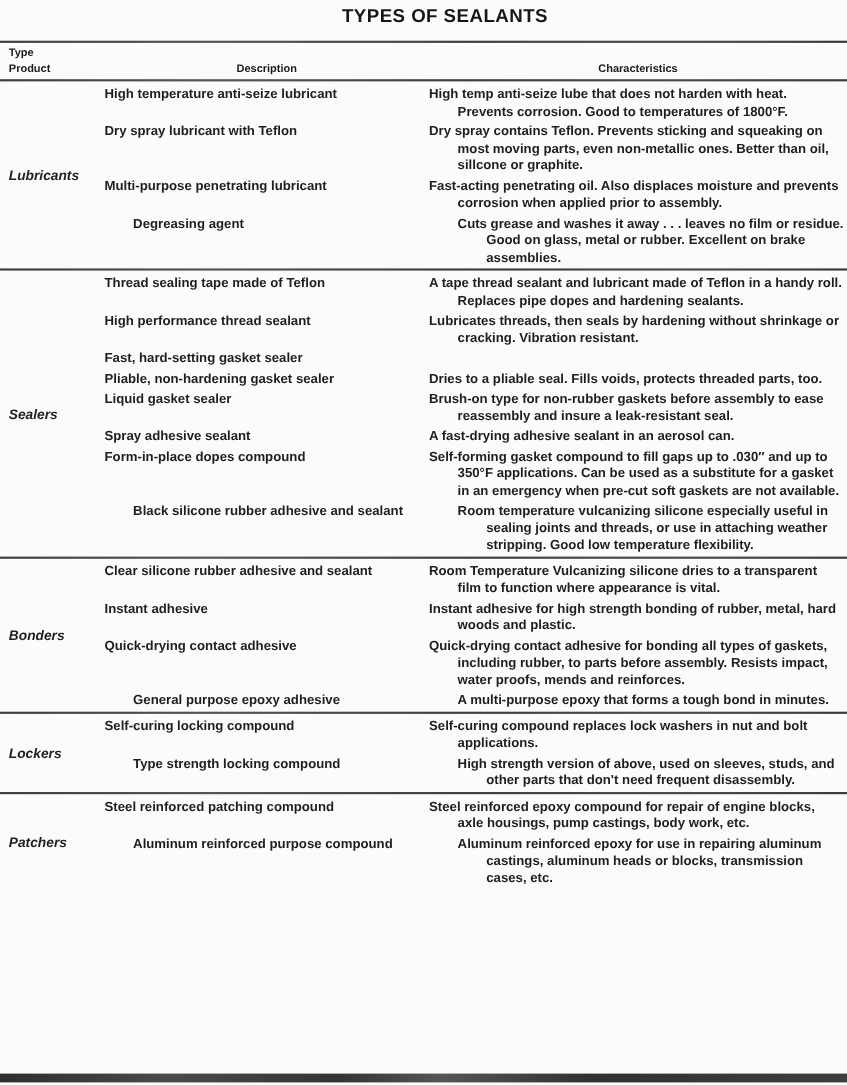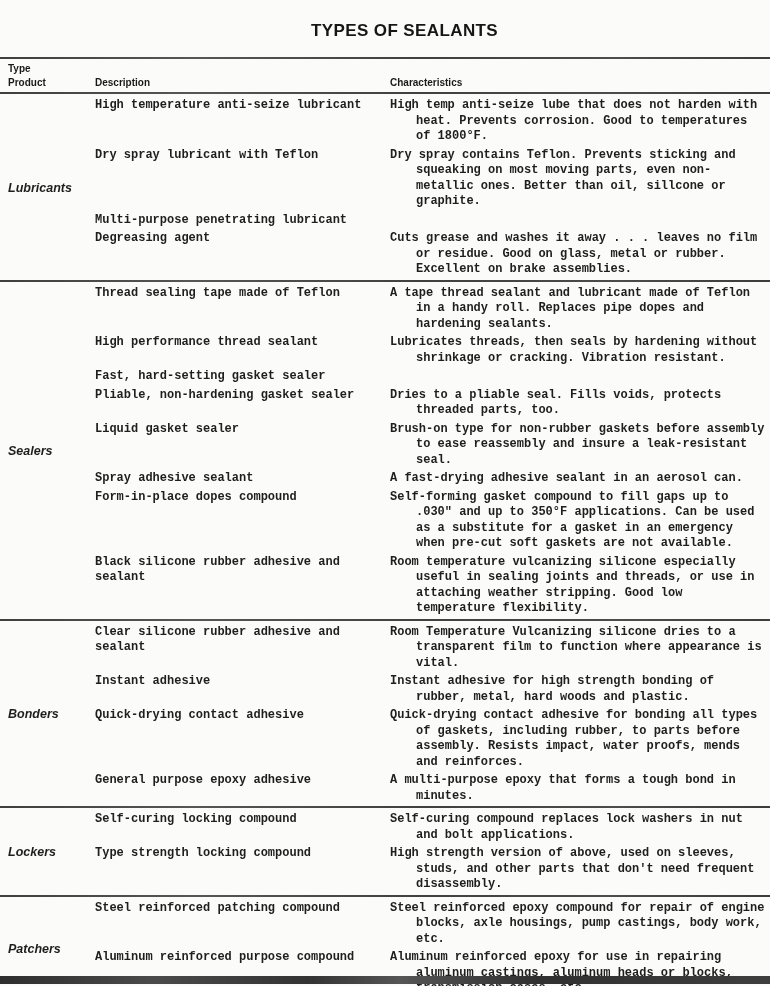--- a/index.html
+++ b/index.html
@@ -9,21 +9,21 @@
     height: 986px;
     background: #fbfbf9;
     font-family: "Liberation Sans", sans-serif;
     font-weight: bold;
     color: #1e1e1e;
     box-sizing: border-box;
     overflow: hidden;
     -webkit-font-smoothing: antialiased;
   }
   .title {
-    margin: 16px;
+    margin: 0;
     padding-top: 5px;
     text-align: center;
     font-size: 17px;
     letter-spacing: 0.4px;
     color: #161616;
     padding-left: 39px;
   }
   .rule {
     height: 2px;
     background: linear-gradient(90deg, #3f3f3f, #565656 25%, #404040 55%, #4c4c4c 80%, #3c3c3c);
@@ -32,34 +32,34 @@
   .rule-top { margin-top: 12px; }
   .header {
     display: flex;
     align-items: flex-end;
     padding: 3px 0 2px 0;
     font-size: 10px;
     line-height: 14px;
     color: #1a1a1a;
   }
   .h-type { width: 95px; padding-left: 8px; box-sizing: border-box; }
-  .h-desc { width: 295px; }
-  .h-chars { flex: 1; }
+  .h-desc { width: 295px; text-align: center; }
+  .h-chars { flex: 1; text-align: center; }
   .section { display: flex; padding: 4px 0 2px 0; }
   .type-label {
     width: 95px;
     padding-left: 8px;
     box-sizing: border-box;
     align-self: center;
     font-size: 12.5px;
     font-style: italic;
   }
-  .rows { flex: 1; font-family: Liberation Mono, monospace; }
+  .rows { flex: 1; }
   .row { display: flex; margin-bottom: 3px; }
-  .row:last-child { margin-bottom: 0; }
+  .row:last-child { margin-bottom: 0; margin-left: 26px; }
   .desc {
     width: 295px;
     padding-right: 12px;
     box-sizing: border-box;
     font-size: 12px;
     line-height: 15.5px;
   }
   .chars {
     flex: 1;
     font-size: 12px;
@@ -102,20 +102,21 @@
       <div class="row">
         <div class="desc">High temperature anti-seize lubricant</div>
         <div class="chars">High temp anti-seize lube that does not harden with heat. Prevents corrosion. Good to temperatures of 1800°F.</div>
       </div>
       <div class="row">
         <div class="desc">Dry spray lubricant with Teflon</div>
         <div class="chars">Dry spray contains Teflon. Prevents sticking and squeaking on most moving parts, even non-metallic ones. Better than oil, sillcone or graphite.</div>
       </div>
       <div class="row">
         <div class="desc">Multi-purpose penetrating lubricant</div>
+        <div class="chars">Fast-acting penetrating oil. Also displaces moisture and prevents corrosion when applied prior to assembly.</div>
       </div>
       <div class="row">
         <div class="desc">Degreasing agent</div>
         <div class="chars">Cuts grease and washes it away . . . leaves no film or residue. Good on glass, metal or rubber. Excellent on brake assemblies.</div>
       </div>
     </div>
   </div>
   <div class="rule"></div>
 
   <div class="section">

